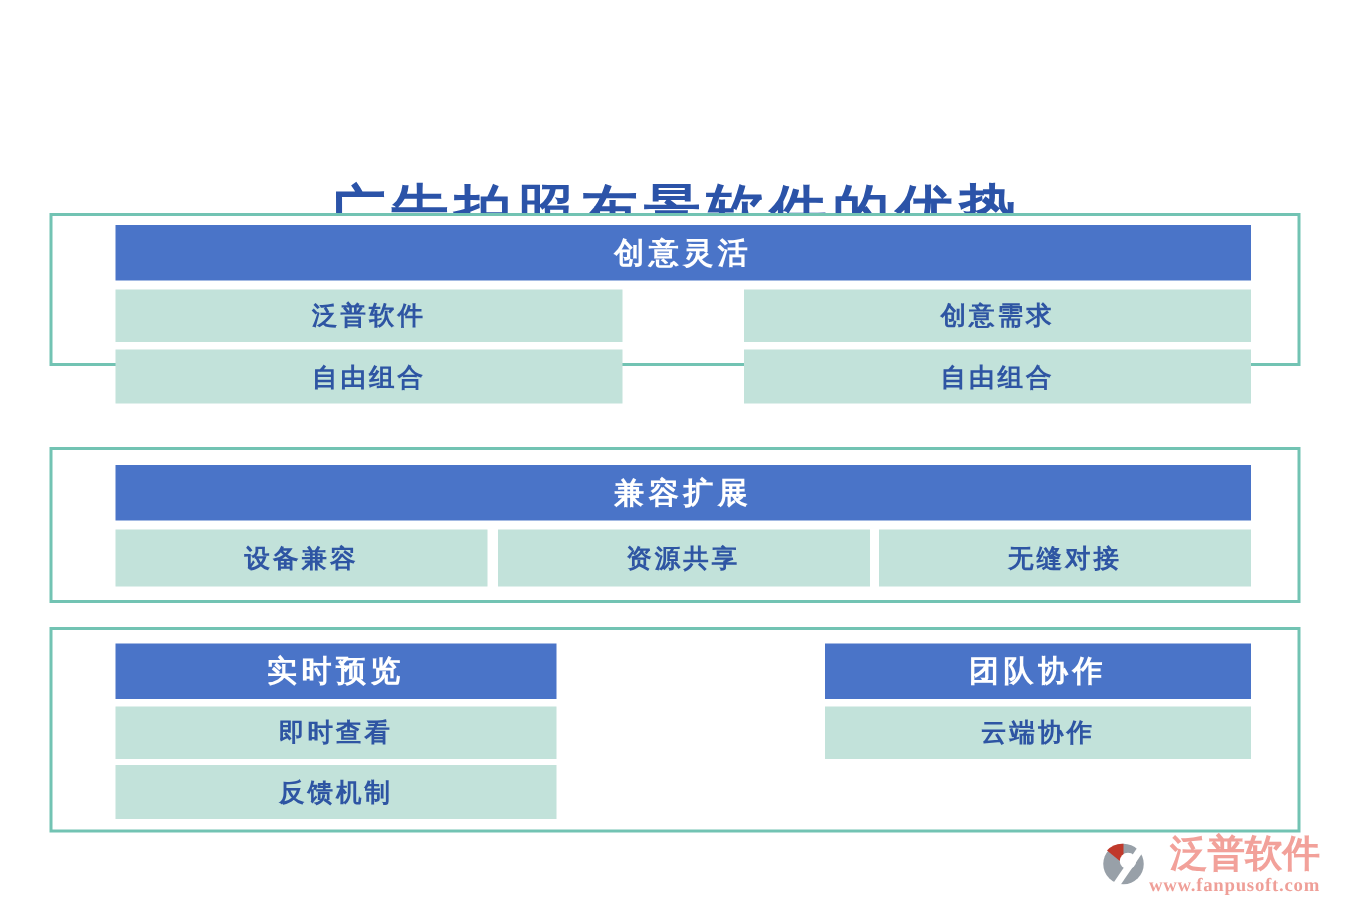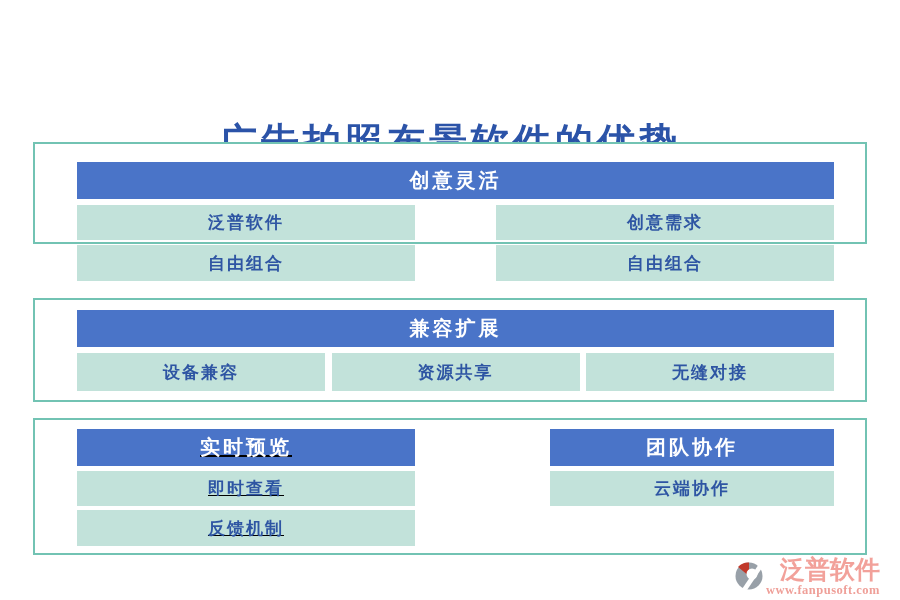--- a/index.html
+++ b/index.html
@@ -13,21 +13,21 @@
     text-align:center;
     font-family:"Liberation Serif",serif;
     font-weight:700;font-size:38px;line-height:46px;
     letter-spacing:4px;color:#2b53a8;white-space:nowrap;
   }
   .box{
     position:absolute;left:33px;width:834px;box-sizing:border-box;
     background:#ffffff;border:2px solid #72c3b3;
     padding-left:42px;padding-right:31px;
   }
-  .box-1{top:142px;height:102px;padding-top:18px;}
+  .box-1{top:142px;height:102px;padding-top:6px;}
   .box-2{top:298px;height:104px;padding-top:10px;}
   .box-3{top:418px;height:137px;padding-top:9px;display:block;}
   .bar{
     height:37px;background:#4a74c8;color:#ffffff;
     display:flex;align-items:center;justify-content:center;
     font-weight:700;font-size:20px;letter-spacing:3px;
   }
   .btn{
     background:#c2e2da;color:#2e55a3;
     display:flex;align-items:center;justify-content:center;
@@ -35,21 +35,21 @@
     font-weight:700;font-size:17px;letter-spacing:2px;
   }
   .row{display:flex;justify-content:space-between;}
   .box-1 .row{margin-top:6px;}
   .box-1 .row + .row{margin-top:5px;}
   .box-1 .btn{width:338px;height:35px;}
   .box-1 .row + .row .btn{height:36px;}
   .box-2 .row{margin-top:6px;}
   .box-2 .btn{width:248px;height:38px;font-family:Liberation Mono, monospace;}
   .split{display:flex;justify-content:space-between;}
-  .col-left{width:338px;text-decoration:underline;}
+  .col-left{width:294px;}
   .col-right{width:284px;}
   .box-3 .btn{height:35px;margin-top:5px;}
   .box-3 .btn + .btn{height:36px;margin-top:4px;}
   .watermark{
     position:absolute;right:20px;bottom:3px;
     display:flex;align-items:flex-start;
   }
   .wm-logo{width:32px;height:34px;margin-top:3px;margin-right:1px;}
   .wm-texts{display:flex;flex-direction:column;align-items:flex-end;}
   .wm-brand{

